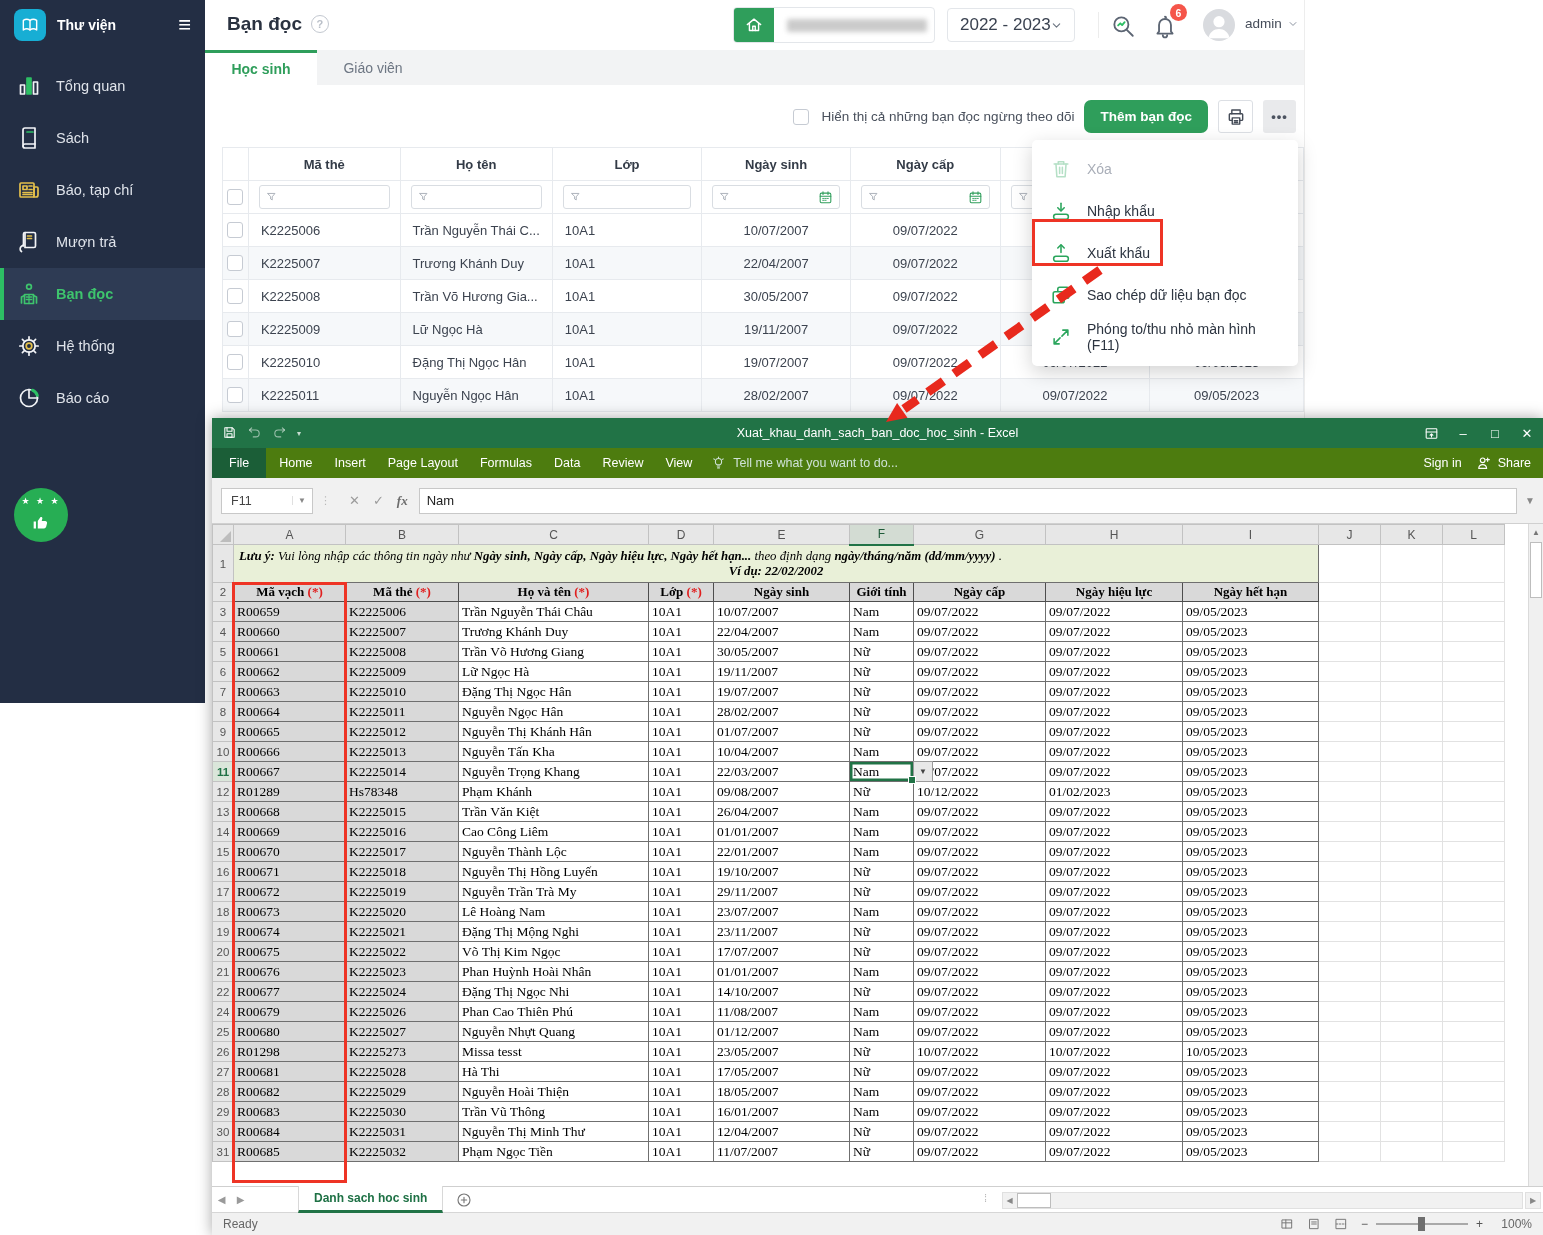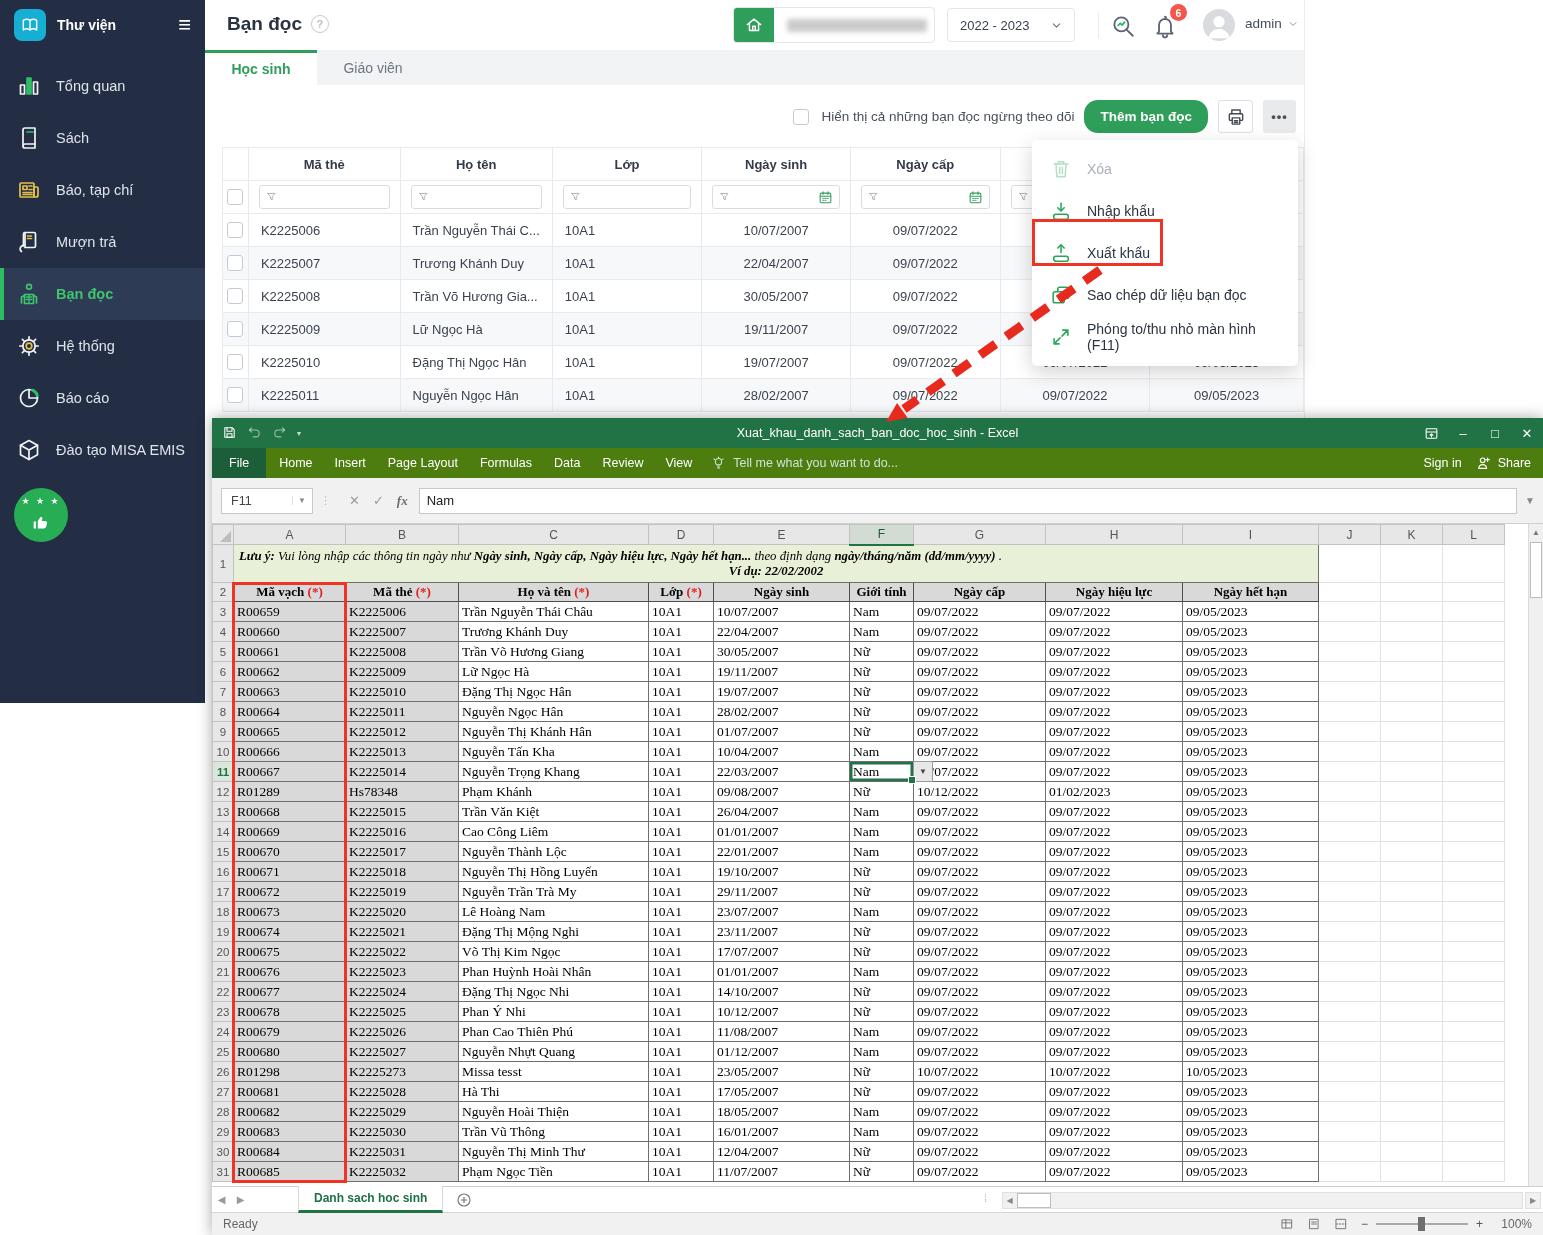--- a/index.html
+++ b/index.html
@@ -23,34 +23,34 @@
 .sb-badge .stars{position:absolute;top:8px;left:0;right:0;text-align:center;font-size:9px;letter-spacing:2px;color:#fff}
 
 
 .app{position:absolute;left:205px;top:0;width:1100px;height:419px;background:#fff;border-right:1px solid #ededed;z-index:2}
 .app-head{height:50px;position:relative}
 .app-title{position:absolute;left:22px;top:13px;font-size:19px;font-weight:bold;color:#2a3240;display:flex;gap:9px;align-items:center}
 .help{width:18px;height:18px;border:1.6px solid #c3c8d0;border-radius:50%;color:#b9bfc8;font-size:11px;display:flex;align-items:center;justify-content:center;font-weight:bold;cursor:pointer}
 .school{position:absolute;left:528px;top:7px;width:202px;height:36px;border:1px solid #e3e6ea;border-radius:4px;display:flex;align-items:center;background:#fff;overflow:hidden;cursor:pointer}
 .school-ic{width:40px;height:36px;background:#2f9e5b;display:flex;align-items:center;justify-content:center;color:#fff;flex:0 0 40px}
 .school-blur{margin-left:13px;width:140px;height:13px;background:#cbcbcb;border-radius:2px;filter:blur(2.5px)}
-.yearbox{position:absolute;left:742px;top:8px;width:128px;height:34px;border:1px solid #e3e6ea;border-radius:4px;display:flex;align-items:center;justify-content:space-between;padding:16px 12px;font-size:13px;color:#3a4250;cursor:pointer;background:#fff}
+.yearbox{position:absolute;left:742px;top:8px;width:128px;height:34px;border:1px solid #e3e6ea;border-radius:4px;display:flex;align-items:center;justify-content:space-between;padding:16px 12px;font-size:17px;color:#3a4250;cursor:pointer;background:#fff}
 .hd-div{position:absolute;left:893px;top:12px;width:1px;height:26px;background:#ececec}
 .hd-search{position:absolute;left:905px;top:13px;width:26px;height:26px;color:#5c6573;cursor:pointer}
 .hd-bell{position:absolute;left:947px;top:13px;width:26px;height:26px;color:#5c6573;cursor:pointer}
 .bell-badge{position:absolute;left:965px;top:4px;min-width:17px;height:17px;border-radius:9px;background:#f5554a;color:#fff;font-size:10.5px;font-weight:bold;display:flex;align-items:center;justify-content:center;padding:0 4px}
 .avatar{position:absolute;left:998px;top:9px;width:32px;height:32px;border-radius:50%;background:#d9dbdf;color:#fff;overflow:hidden;cursor:pointer}
 .username{position:absolute;left:1040px;top:16px;font-size:13.5px;color:#454c59;display:flex;align-items:center;gap:6px;cursor:pointer}
 .tabs{position:absolute;top:50px;left:0;right:0;height:35px;background:#f2f3f4;display:flex}
 .tab{width:112px;display:flex;align-items:center;justify-content:center;font-size:14px;color:#6d7683;cursor:pointer}
 .tab.active{background:#fff;color:#2f9e5b;font-weight:bold;border-top:3px solid #2f9e5b}
 .toolbar{position:absolute;top:100px;right:8px;display:flex;align-items:center;gap:10px}
 .chkrow{display:flex;align-items:center;gap:12px;font-size:13.5px;color:#49505c;cursor:pointer}
 .chk{width:16px;height:16px;border:1px solid #c6cbd3;border-radius:3px;background:#fff}
-.btn-add{height:33px;padding:0 16px;background:#2f9e5b;color:#fff;font-size:13.5px;font-weight:bold;border-radius:14px;display:flex;align-items:center;cursor:pointer;border:none}
+.btn-add{height:33px;padding:0 16px;background:#2f9e5b;color:#fff;font-size:13.5px;font-weight:bold;border-radius:7px;display:flex;align-items:center;cursor:pointer;border:none}
 .btn-ic{width:35px;height:33px;border:1px solid #dcdfe4;border-radius:3px;background:#fff;display:flex;align-items:center;justify-content:center;color:#444b57;cursor:pointer}
 .btn-more{width:33px;height:33px;background:#e9eaec;border-radius:3px;display:flex;align-items:center;justify-content:center;color:#4c5360;cursor:pointer;font-weight:bold;letter-spacing:1px;font-size:13px}
 
 .rtable{position:absolute;left:17px;top:147px;border-collapse:collapse;table-layout:fixed}
 .rtable td,.rtable th{border:1px solid #e7eaee;overflow:hidden;white-space:nowrap}
 .rtable th{height:33px;font-size:13px;color:#333b47;font-weight:bold;background:#fff;text-align:center}
 .rtable td{height:33px;font-size:13px;color:#3c434f;background:#fff;padding:0 12px}
 .rtable tr.alt td{background:#f6f8fa}
 .rtable tr.frow td{background:#fff;padding:0 10px}
 .fbox{height:24px;border:1px solid #d9dde2;border-radius:3px;display:flex;align-items:center;justify-content:space-between;padding:0 6px;color:#a7adb6;background:#fff}
@@ -218,29 +218,20 @@
    </div>
       <div class="sb-item">
      <span class="ic">
           <svg width="24" height="24" viewBox="0 0 24 24" fill="none" stroke="currentColor" stroke-width="1.7" stroke-linecap="round" stroke-linejoin="round">
             <circle cx="12" cy="12" r="8.5"></circle>
             <path d="M12 3.5V12h8.5"></path>
             <path d="M15.5 4.2a8.5 8.5 0 0 1 4.8 5.2" stroke="#2dbe64" stroke-width="3"></path>
           </svg>
         </span>
      <span>Báo cáo</span>
-   </div>
-      <div class="sb-item">
-     <span class="ic">
-          <svg width="24" height="24" viewBox="0 0 24 24" fill="none" stroke="currentColor" stroke-width="1.7" stroke-linecap="round" stroke-linejoin="round">
-            <path d="M12 2.5l8.5 4.8v9.4L12 21.5l-8.5-4.8V7.3z"></path>
-            <path d="M3.5 7.3L12 12l8.5-4.7M12 21.5V12"></path>
-          </svg>
-        </span>
-     <span>Đào tạo MISA EMIS</span>
    </div>
     </div>
   <div class="sb-badge">
     <span class="stars">★ ★ ★</span>
     <span class="ic">
         <svg width="22" height="22" viewBox="0 0 24 24" fill="none" stroke="currentColor" stroke-width="1.7" stroke-linecap="round" stroke-linejoin="round">
           <path d="M6.5 11.5V19H4v-7.5zM8.5 19h6.8c1.2 0 2.2-.8 2.4-2l.9-3.6c.3-1.3-.7-2.4-2-2.4h-3.8l.7-2.9c.3-1.3-1.3-2.2-2.2-1.2L8.5 11z" fill="#fff" stroke="none"></path>
         </svg>
       </span>
   </div>
@@ -981,35 +972,20 @@
             <td class="dc">14/10/2007</td>
             <td class="dc">Nữ</td>
             <td class="dc">09/07/2022</td>
             <td class="dc">09/07/2022</td>
             <td class="dc">09/05/2023</td>
             <td class="oc"></td>
             <td class="oc"></td>
             <td class="oc"></td>
           </tr>
           <tr class="rr">
-            <th class="rh">23</th>
-            <td class="dc gray">R00678</td>
-            <td class="dc gray">K2225025</td>
-            <td class="dc">Phan Ý Nhi</td>
-            <td class="dc">10A1</td>
-            <td class="dc">10/12/2007</td>
-            <td class="dc">Nữ</td>
-            <td class="dc">09/07/2022</td>
-            <td class="dc">09/07/2022</td>
-            <td class="dc">09/05/2023</td>
-            <td class="oc"></td>
-            <td class="oc"></td>
-            <td class="oc"></td>
-          </tr>
-          <tr class="rr">
             <th class="rh">24</th>
             <td class="dc gray">R00679</td>
             <td class="dc gray">K2225026</td>
             <td class="dc">Phan Cao Thiên Phú</td>
             <td class="dc">10A1</td>
             <td class="dc">11/08/2007</td>
             <td class="dc">Nam</td>
             <td class="dc">09/07/2022</td>
             <td class="dc">09/07/2022</td>
             <td class="dc">09/05/2023</td>

